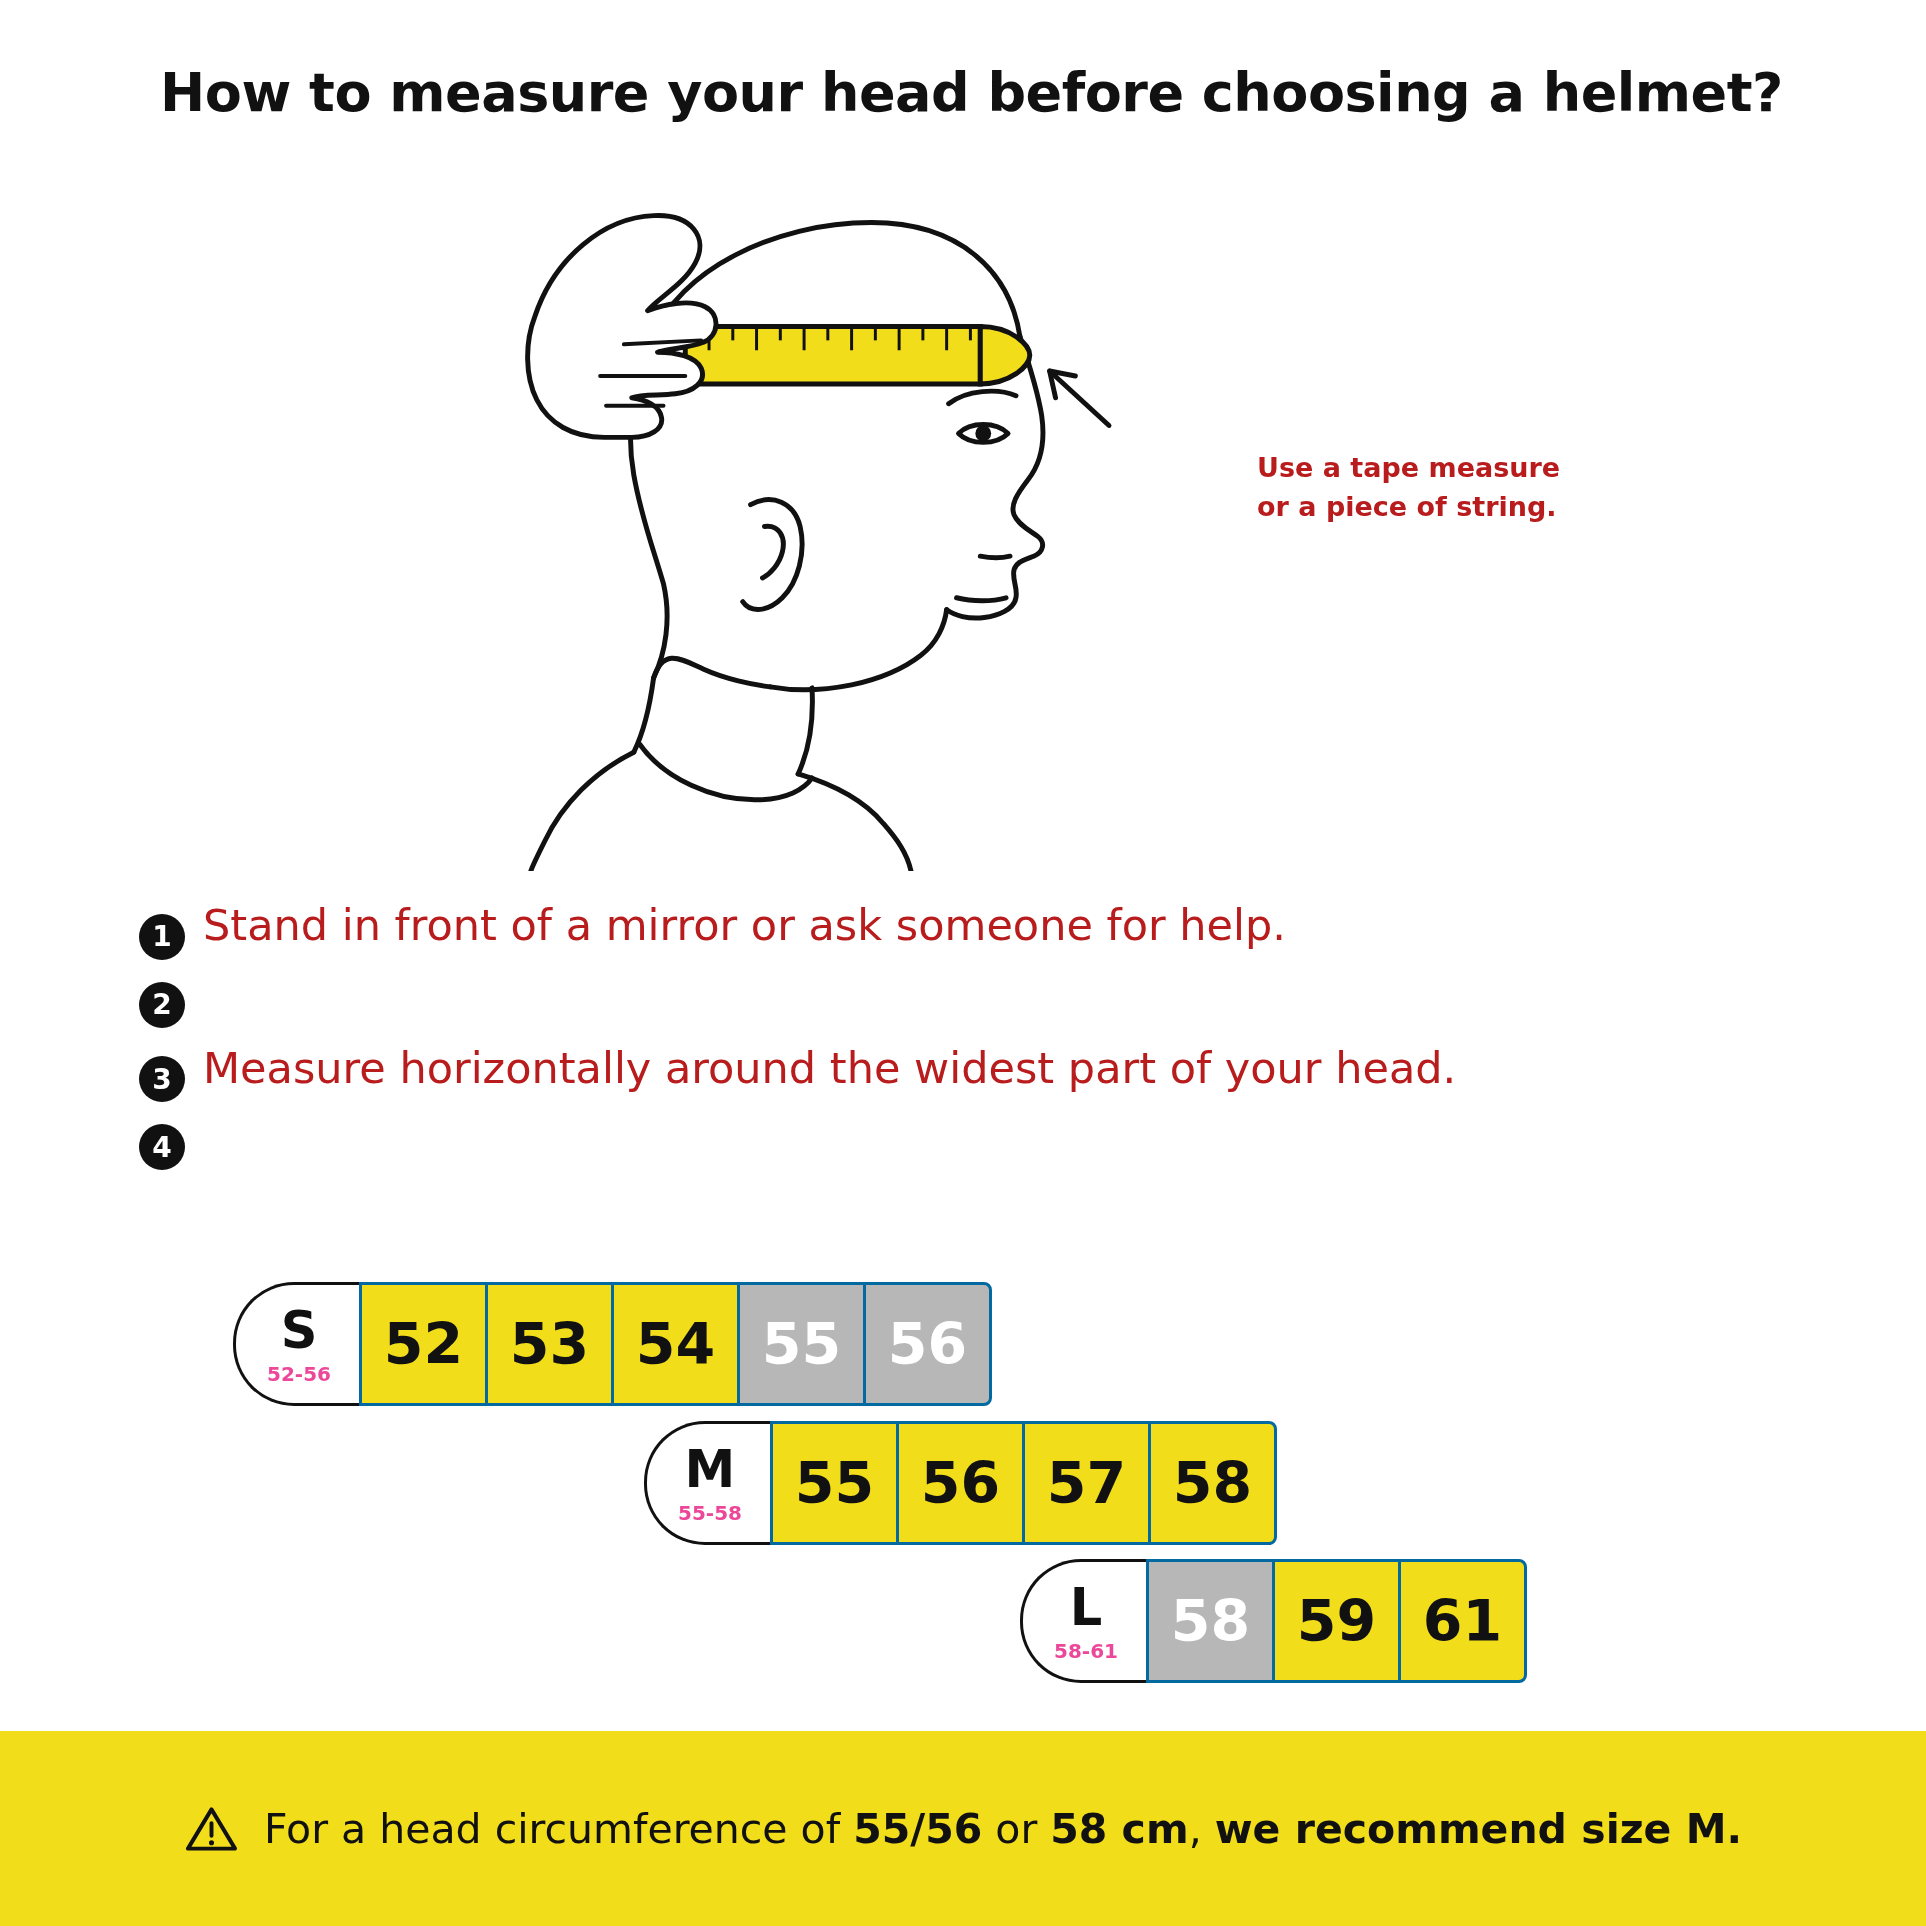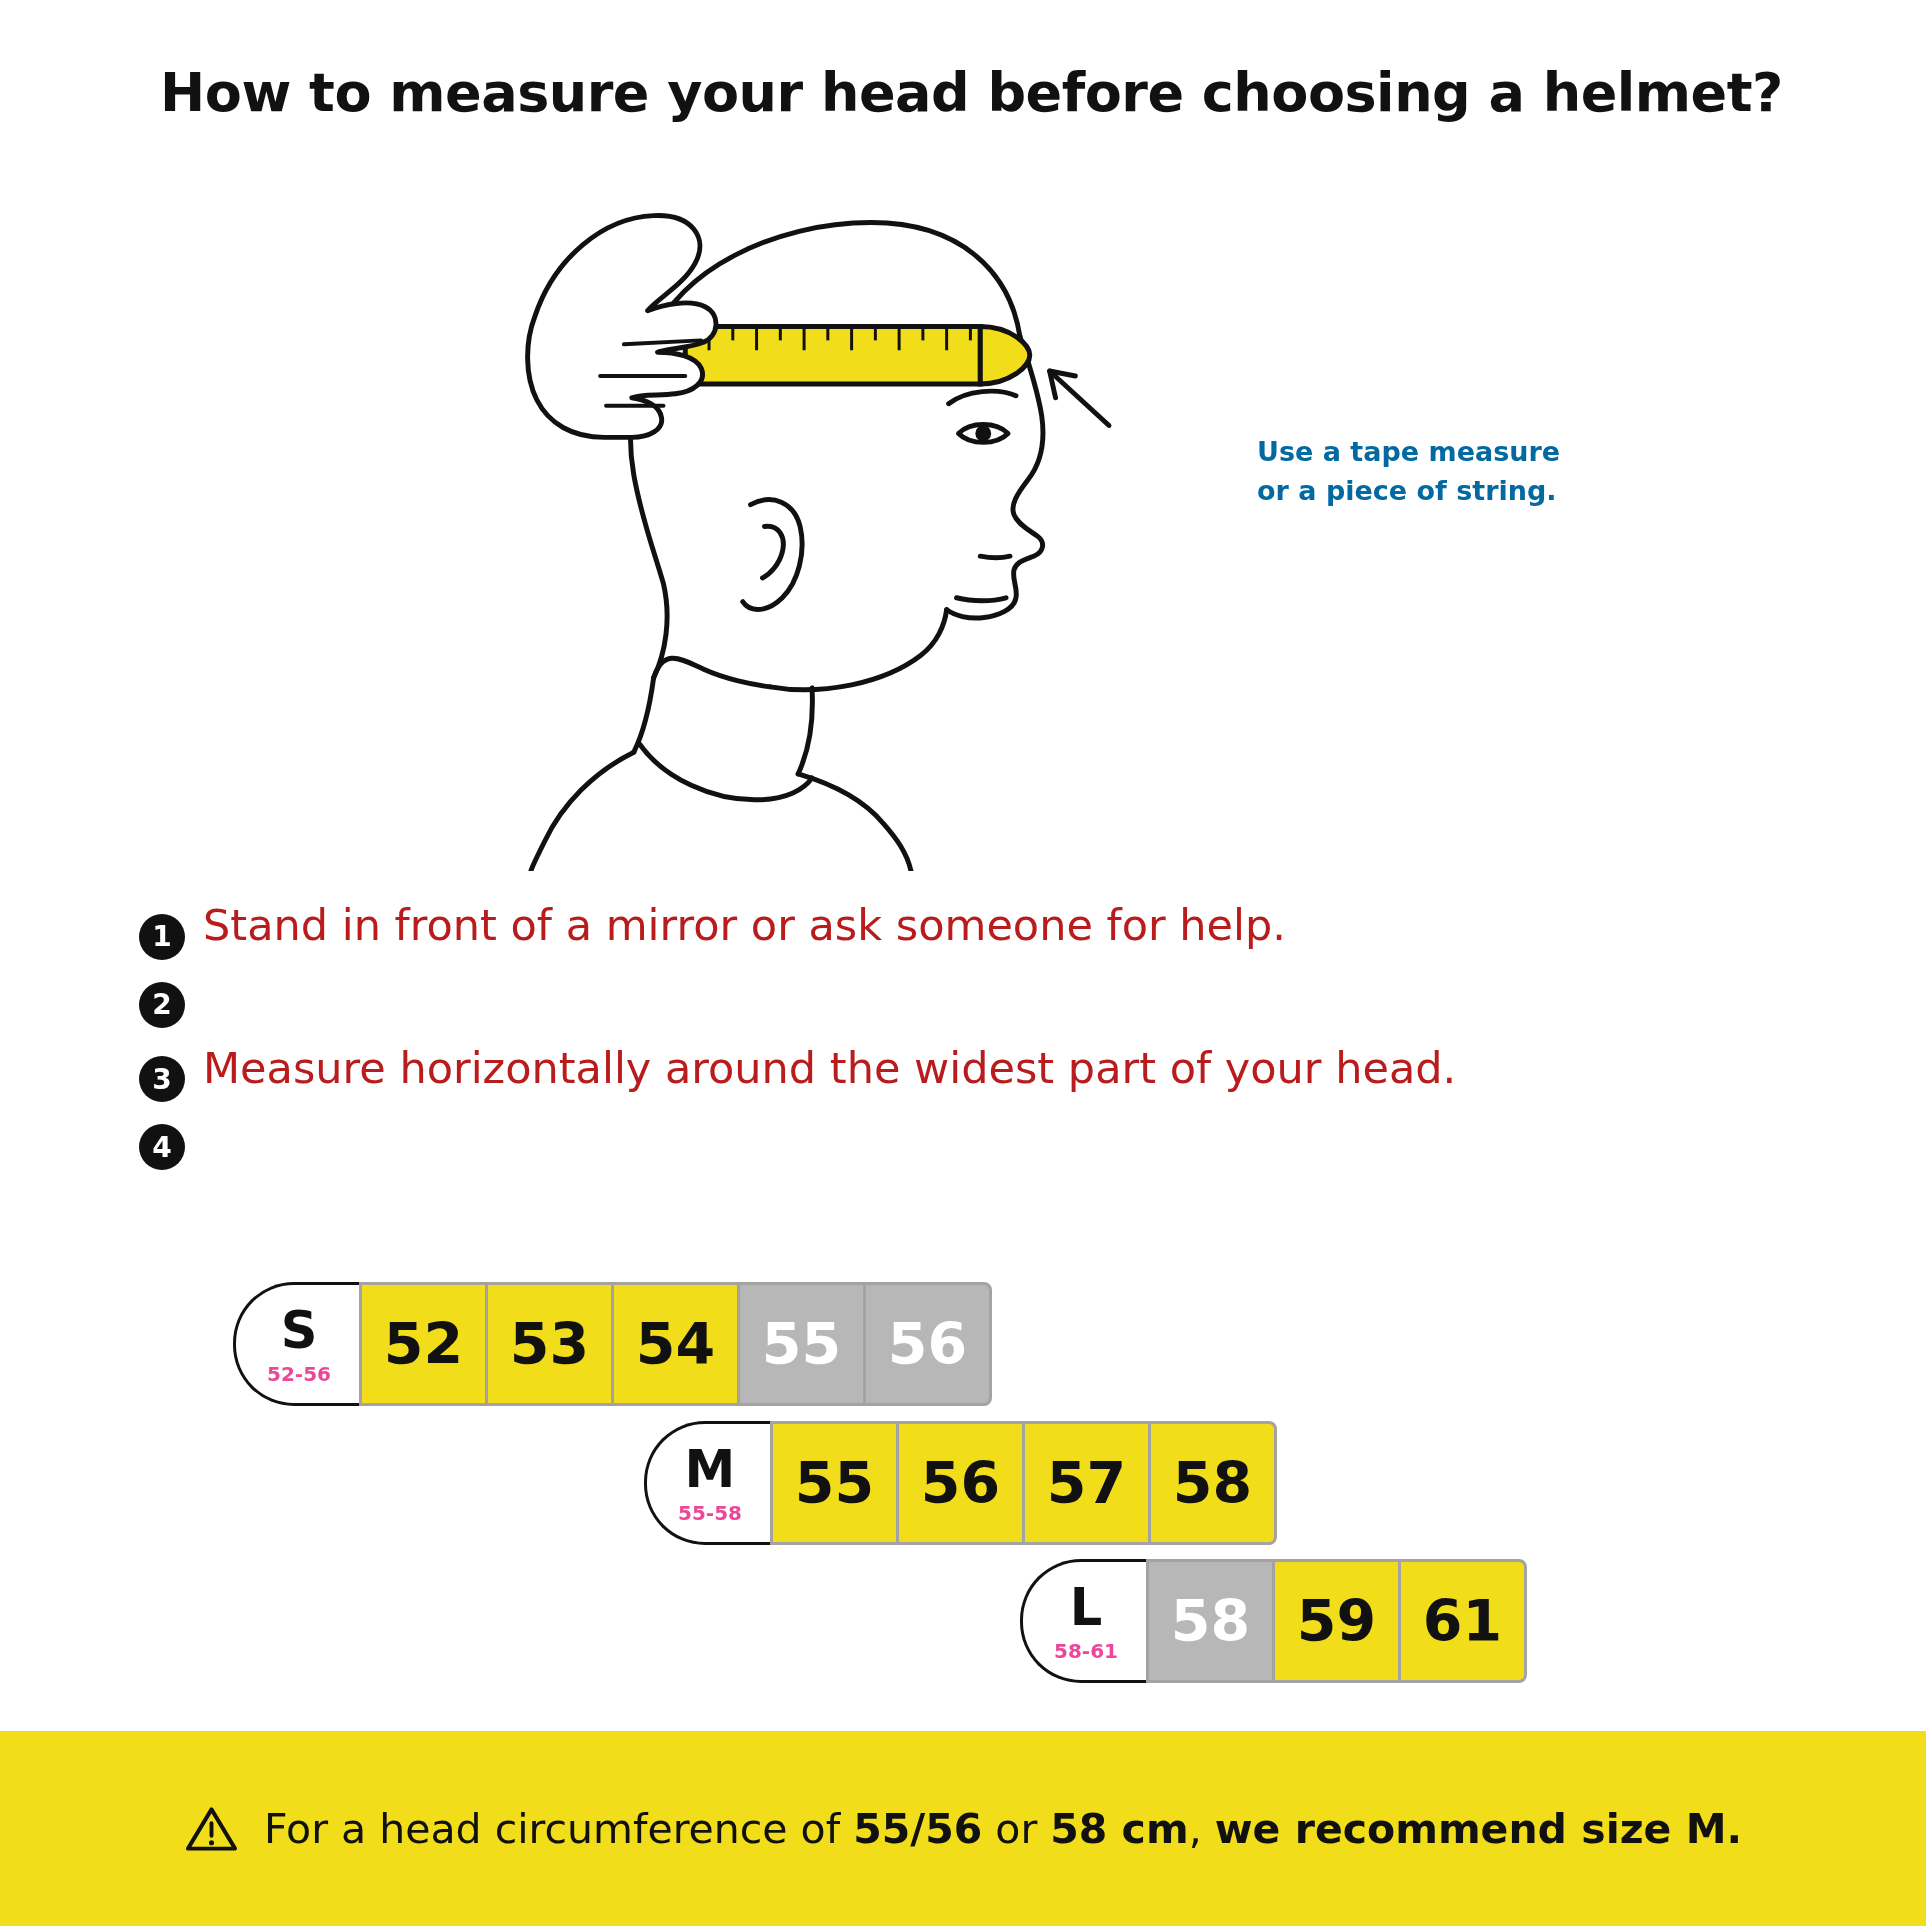--- a/index.html
+++ b/index.html
@@ -38,27 +38,27 @@
   
   .illustration {
     position: absolute;
     top: 178px;
     left: 515px;
     width: 891px;
     height: 693px;
   }
   .callout {
     position: absolute;
-    top: 432px;
+    top: 448px;
     left: 1257px;
     width: 356px;
     font-size: 27px;
     line-height: 1.45;
     font-weight: bold;
-    color: #0369a1;
+    color: #b91c1c;
   }
 
   
   .steps {
     position: absolute;
     top: 901px;
     left: 139px;
     width: 1683px;
   }
   .step {
@@ -126,21 +126,21 @@
   }
   .size-label .range {
     font-size: 20px;
     font-weight: bold;
     color: #ec4899;
     margin-top: 8px;
   }
   .cell {
     width: 129px;
     box-sizing: border-box;
-    border: 3px solid #a3a3a3;
+    border: 3px solid #0369a1;
     border-left-width: 3px;
     margin-left: -3px;
     display: flex;
     align-items: center;
     justify-content: center;
     font-size: 57px;
     font-weight: bold;
     line-height: 1;
   }
   .cell.yellow { background: #f2dd1a; color: #111; }

